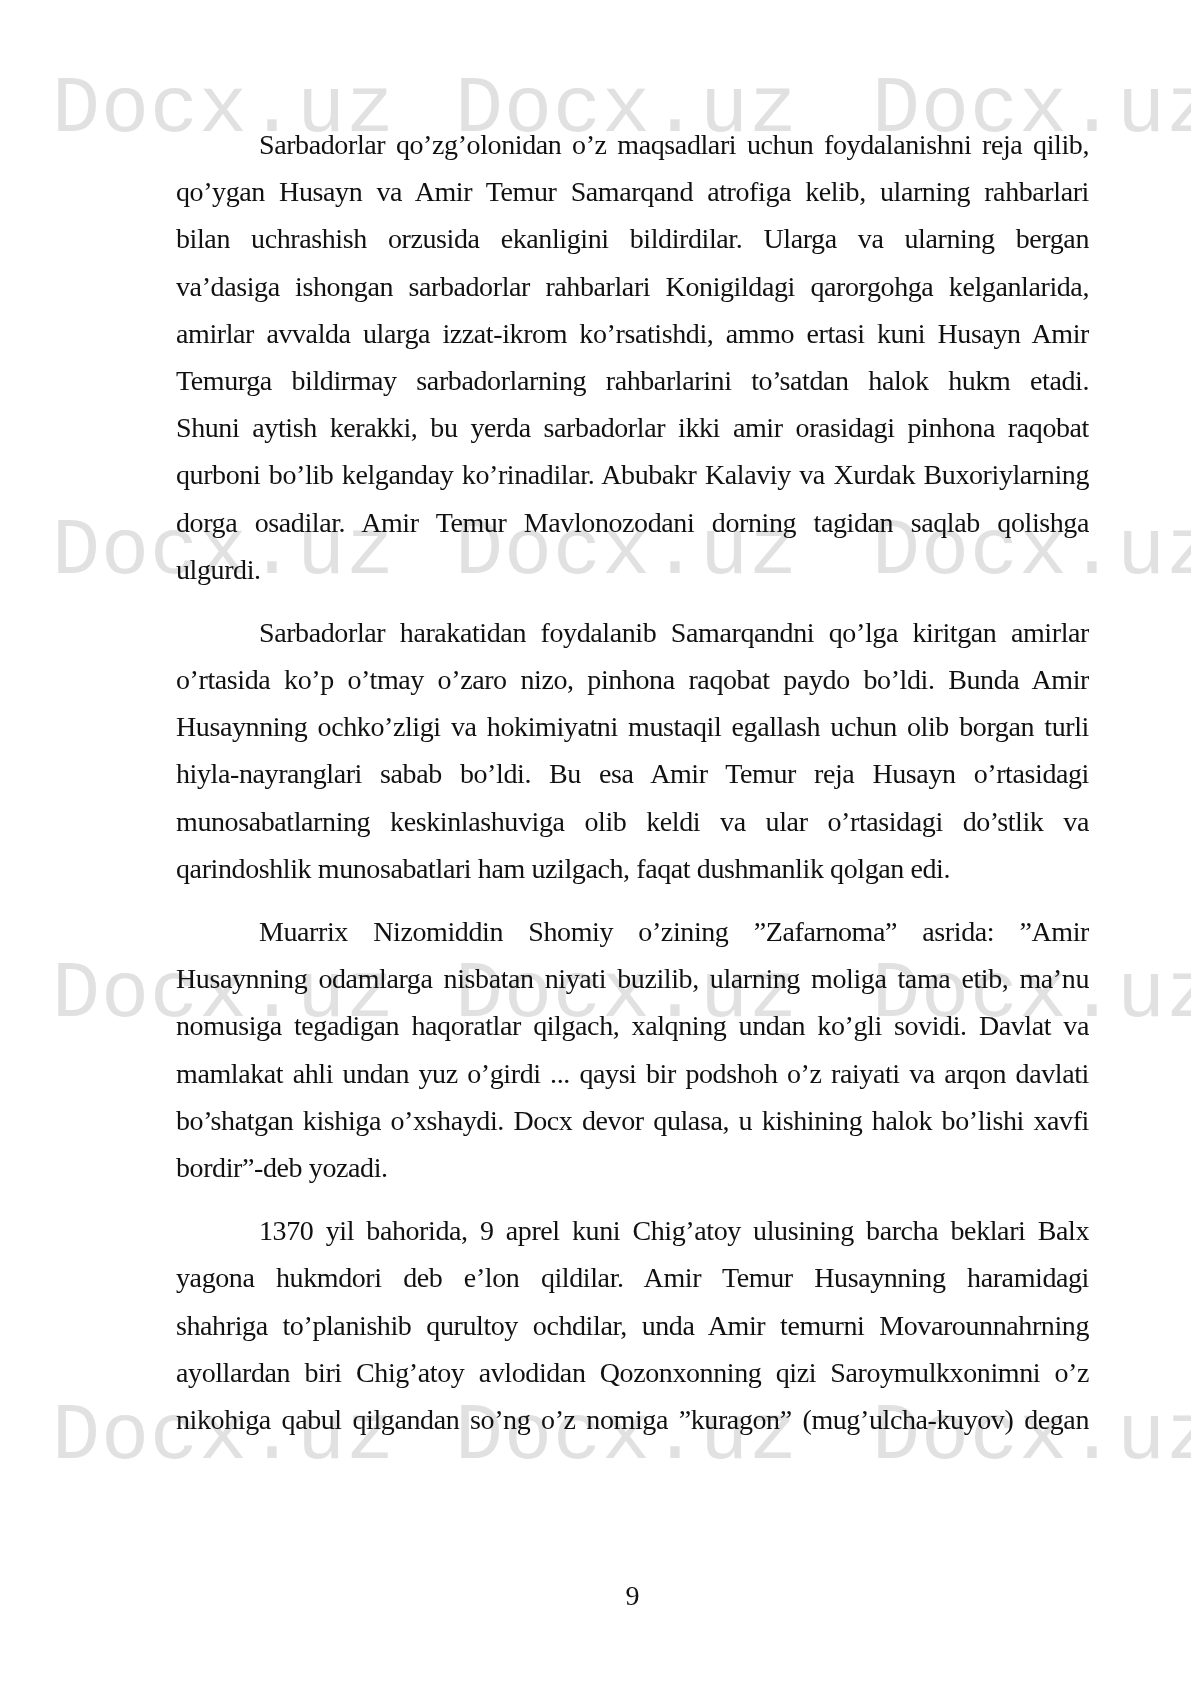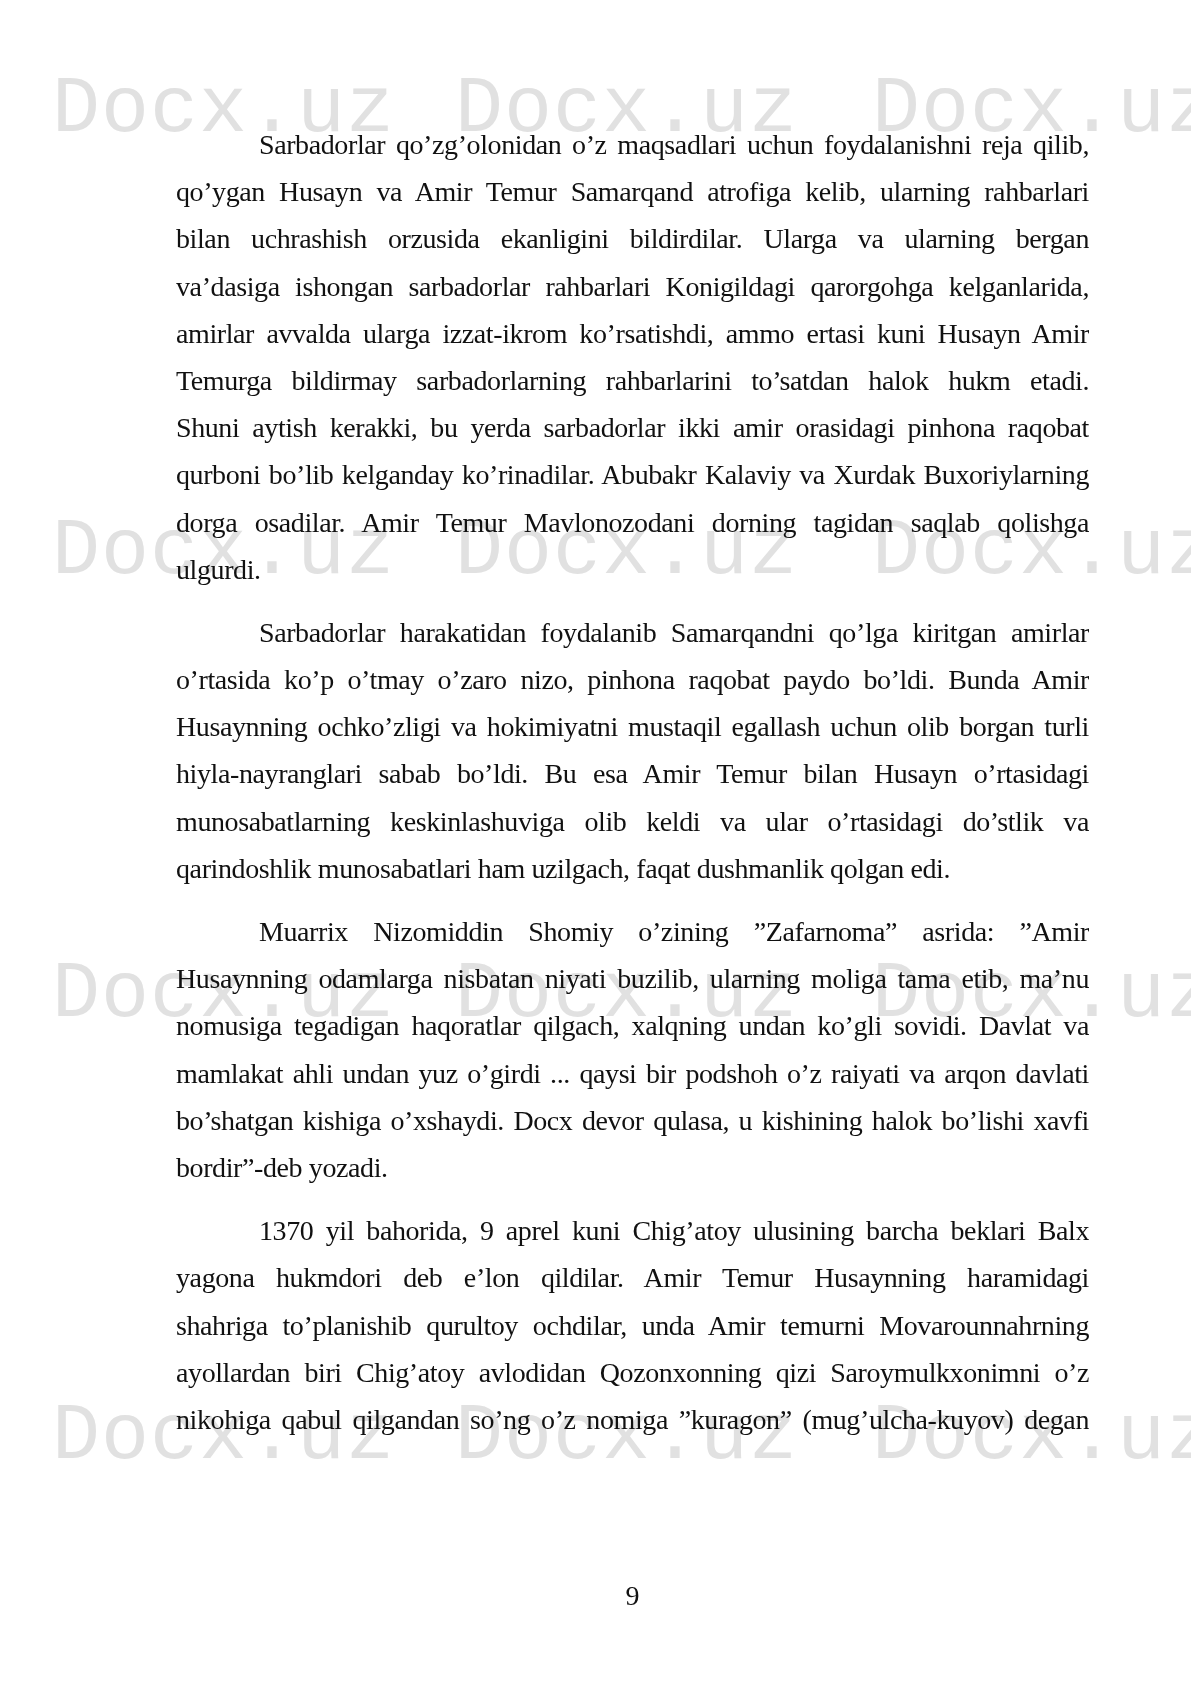--- a/index.html
+++ b/index.html
@@ -98,21 +98,21 @@
         <div class="line">Temurga bildirmay sarbadorlarning rahbarlarini to’satdan halok hukm etadi.</div>
         <div class="line">Shuni aytish kerakki, bu yerda sarbadorlar ikki amir orasidagi pinhona raqobat</div>
         <div class="line">qurboni bo’lib kelganday ko’rinadilar. Abubakr Kalaviy va Xurdak Buxoriylarning</div>
         <div class="line">dorga osadilar. Amir Temur Mavlonozodani dorning tagidan saqlab qolishga</div>
         <div class="line last">ulgurdi.</div>
       </div>
       <div class="paragraph">
         <div class="line first">Sarbadorlar harakatidan foydalanib Samarqandni qo’lga kiritgan amirlar</div>
         <div class="line">o’rtasida ko’p o’tmay o’zaro nizo, pinhona raqobat paydo bo’ldi. Bunda Amir</div>
         <div class="line">Husaynning ochko’zligi va hokimiyatni mustaqil egallash uchun olib borgan turli</div>
-        <div class="line">hiyla-nayranglari sabab bo’ldi. Bu esa Amir Temur bilan Husayn o’rtasidagi</div>
+        <div class="line">hiyla-nayranglari sabab bo’ldi. Bu esa Amir Temur reja Husayn o’rtasidagi</div>
         <div class="line">munosabatlarning keskinlashuviga olib keldi va ular o’rtasidagi do’stlik va</div>
         <div class="line last">qarindoshlik munosabatlari ham uzilgach, faqat dushmanlik qolgan edi.</div>
       </div>
       <div class="paragraph">
         <div class="line first">Muarrix Nizomiddin Shomiy o’zining ”Zafarnoma” asrida: ”Amir</div>
         <div class="line">Husaynning odamlarga nisbatan niyati buzilib, ularning moliga tama etib, ma’nu</div>
         <div class="line">nomusiga tegadigan haqoratlar qilgach, xalqning undan ko’gli sovidi. Davlat va</div>
         <div class="line">mamlakat ahli undan yuz o’girdi ... qaysi bir podshoh o’z raiyati va arqon davlati</div>
         <div class="line">bo’shatgan kishiga o’xshaydi. Docx devor qulasa, u kishining halok bo’lishi xavfi</div>
         <div class="line last">bordir”-deb yozadi.</div>

